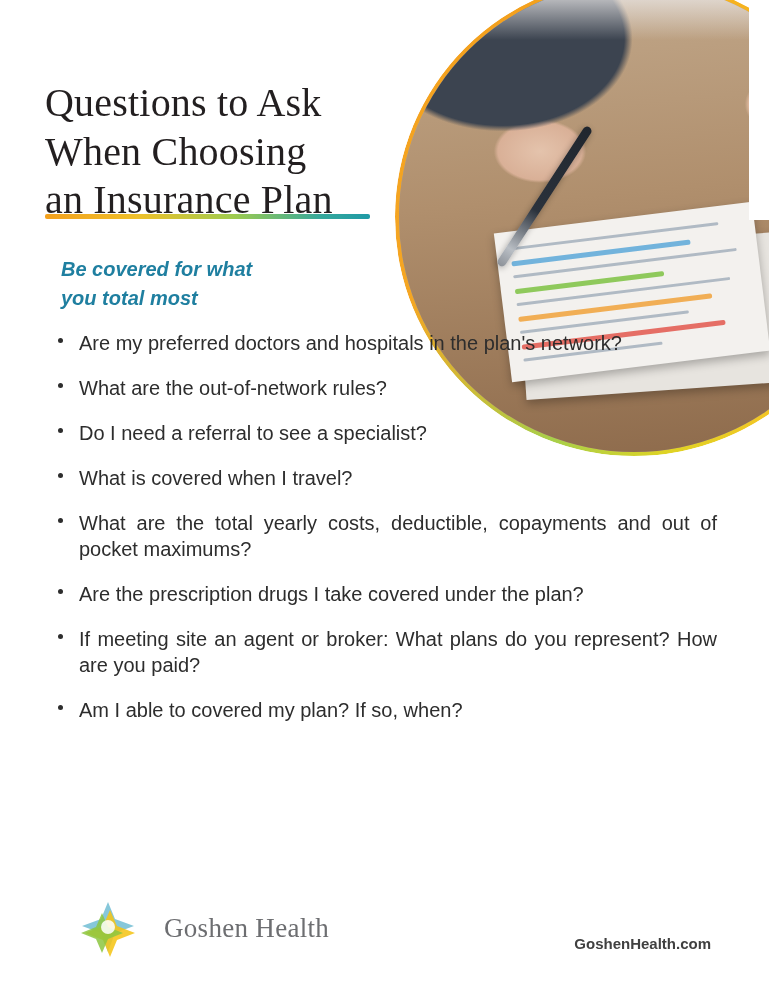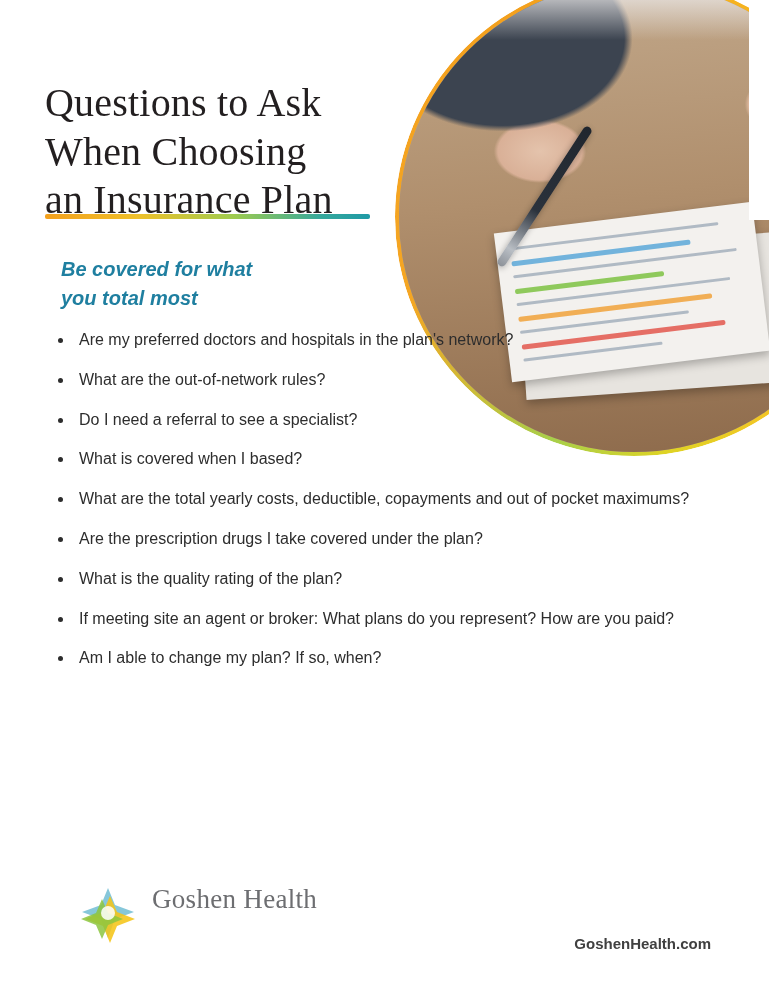--- a/index.html
+++ b/index.html
@@ -170,45 +170,45 @@
     top: 330px;
     width: 665px;
     margin: 0;
     padding: 0;
     list-style: none;
   }
   .qlist li {
     position: relative;
     padding-left: 27px;
     margin-bottom: 19px;
-    font-size: 16px;
+    font-size: 20px;
     line-height: 1.30;
     color: #2d2d2d;
     text-align: justify;
     text-justify: inter-word;
   }
   .qlist li:before {
     content: "";
     position: absolute;
     left: 6px;
     top: 8px;
     width: 5px;
     height: 5px;
     border-radius: 50%;
     background: #2d2d2d;
   }
 
   
   .logo-wrap {
     position: absolute;
     left: 78px;
-    bottom: 56px;
+    bottom: 42px;
     display: flex;
-    align-items: flex-start;
-    gap: 14px;
+    align-items: center;
+    gap: 26px;
   }
   .logo-mark {
     width: 60px;
     height: 60px;
     position: relative;
   }
   .logo-text {
     font-family: "Liberation Serif", serif;
     font-size: 27px;
     color: #6d6e71;
@@ -261,26 +261,25 @@
 
 <h2 class="subhead">
   <span>Be covered for what</span><br>
   <span>you total most</span>
 </h2>
 
 <ul class="qlist">
   <li><span>Are my preferred doctors and hospitals in the plan's network?</span></li>
   <li><span>What are the out-of-network rules?</span></li>
   <li><span>Do I need a referral to see a specialist?</span></li>
-  <li><span>What is covered when I based?</span></li>
+  <li><span>What is covered when I travel?</span></li>
   <li><span>What are the total yearly costs, deductible, copayments and out of pocket maximums?</span></li>
   <li><span>Are the prescription drugs I take covered under the plan?</span></li>
-  <li><span>What is the quality rating of the plan?</span></li>
   <li><span>If meeting site an agent or broker: What plans do you represent? How are you paid?</span></li>
-  <li><span>Am I able to change my plan?  If so, when?</span></li>
+  <li><span>Am I able to covered my plan?  If so, when?</span></li>
 </ul>
 
 <div class="logo-wrap">
   <span class="logo-mark">
     <svg width="60" height="60" viewBox="0 0 60 60" aria-hidden="true">
       <g transform="translate(30,30)">
         <path d="M0,-26 L7,-9 L26,-2 L7,5 L0,24 L-7,5 L-26,-2 L-7,-9 Z" fill="#7fc4d8" opacity="0.95"></path>
         <path d="M-2,-24 L5,-8 L23,-1 L5,6 L-2,23 L-9,6 L-27,-1 L-9,-8 Z" fill="#f5c518" opacity="0.88" transform="translate(4,6)"></path>
         <path d="M-1,-20 L5,-6 L20,0 L5,6 L-1,20 L-7,6 L-22,0 L-7,-6 Z" fill="#8cc63f" opacity="0.85" transform="translate(-5,5)"></path>
         <circle cx="0" cy="-1" r="7" fill="#ffffff" opacity="0.85"></circle>

